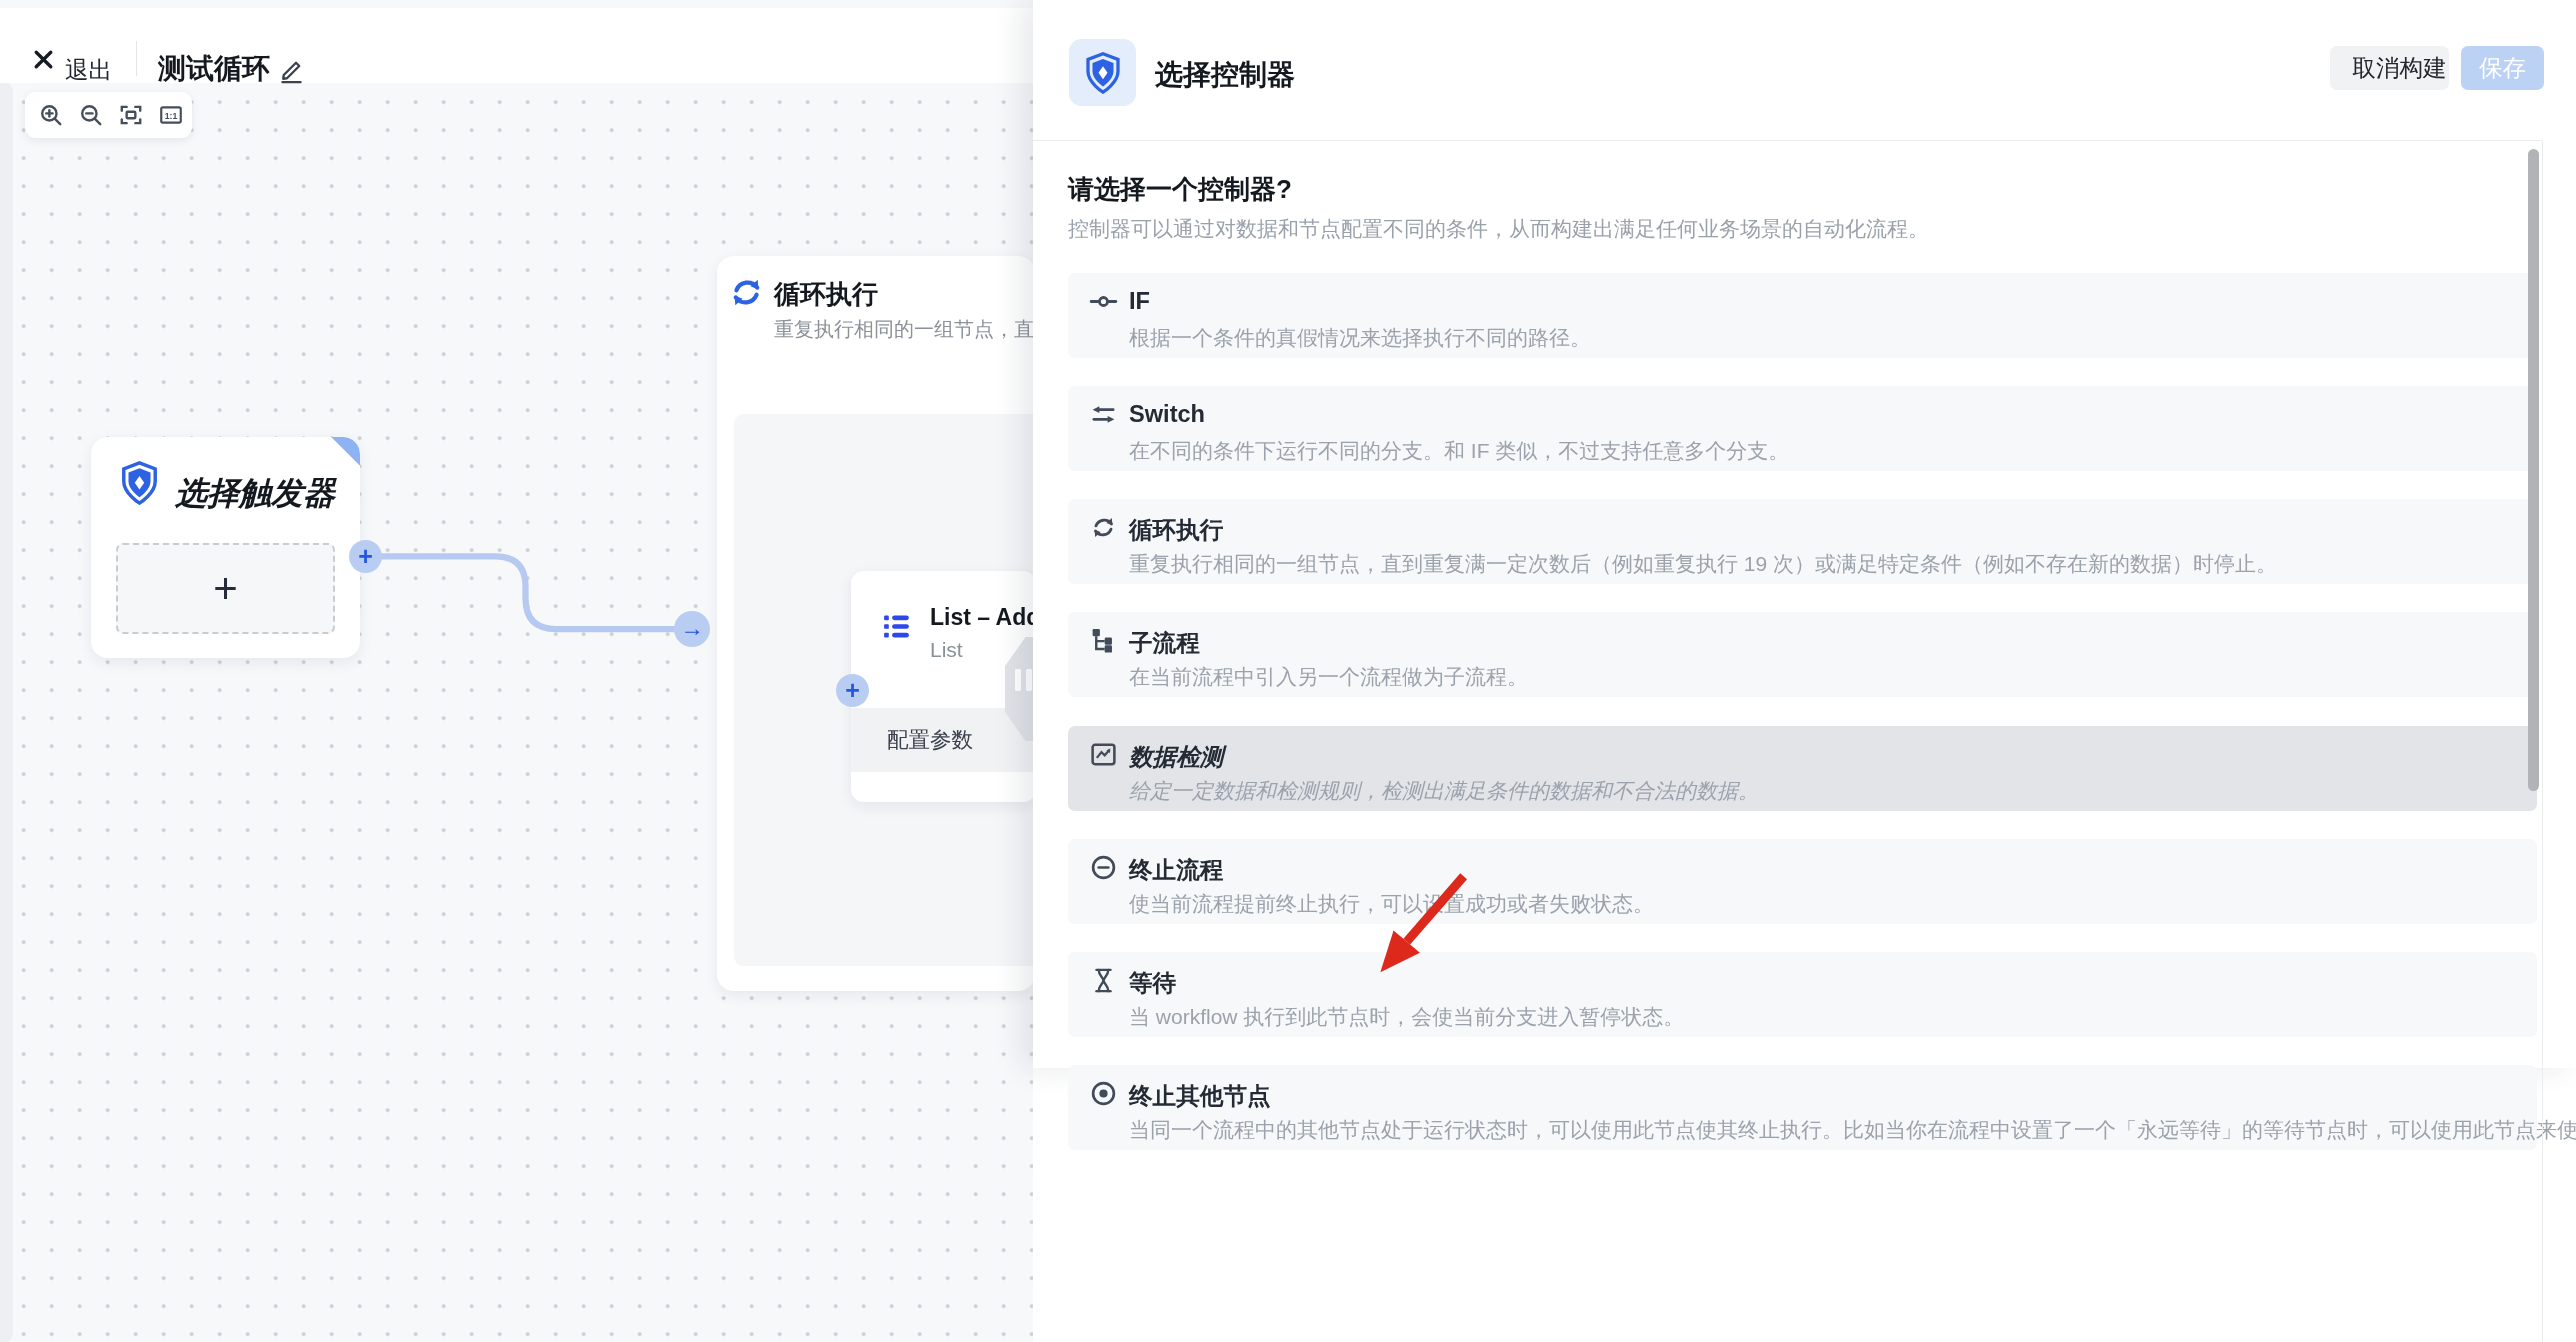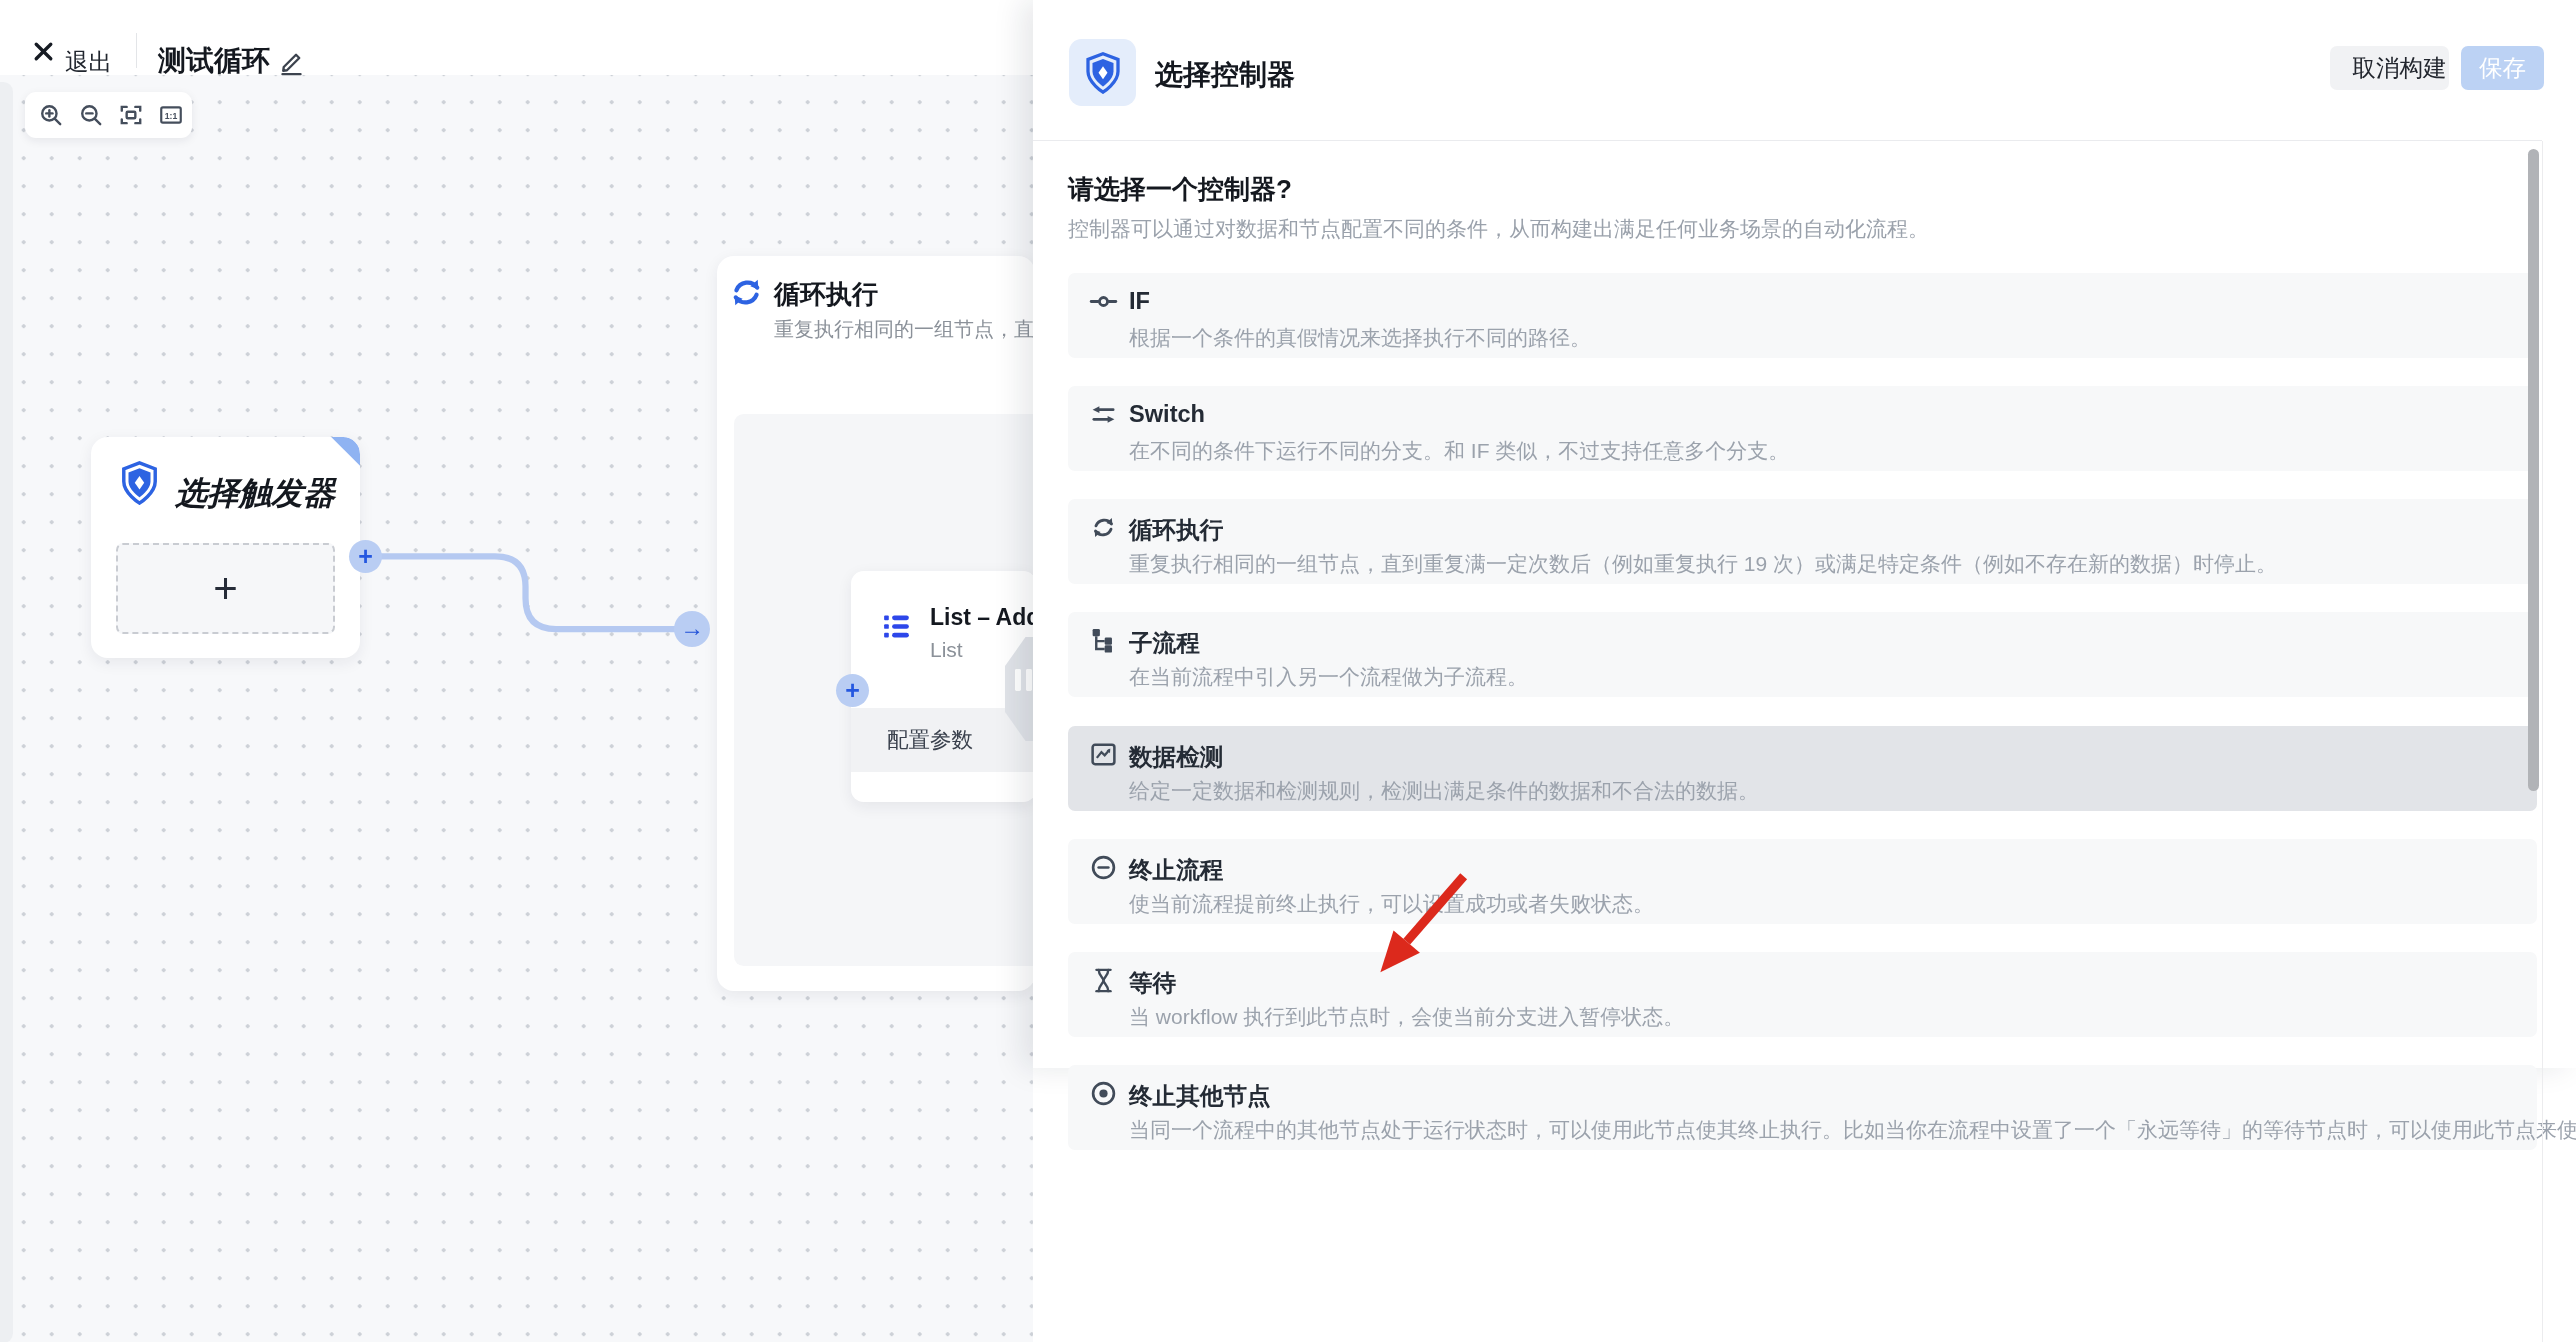--- a/index.html
+++ b/index.html
@@ -3,21 +3,21 @@
 <meta charset="utf-8">
 <style>
   html,body{margin:0;padding:0;overflow:hidden;background:#fff;}
   #app{position:relative;width:2576px;height:1343px;font-family:"Liberation Sans","DejaVu Sans",sans-serif;color:#14181f;overflow:hidden;}
   .abs{position:absolute;}
 
   
   .canvas{left:0;top:0;width:1033px;height:1343px;background:#f7f8fa;
     background-image:radial-gradient(circle,#cdd1d7 1.7px,transparent 2.1px);
     background-size:28px 28px;background-position:9.7px 4.2px;overflow:hidden;}
-  .canvas-header{left:0;top:0;width:1033px;height:75px;background:#fff;text-align:center;}
+  .canvas-header{left:0;top:8px;width:1033px;height:75px;background:#fff;text-align:center;}
   .hdr-x{left:31px;top:39px;width:25px;height:25px;cursor:pointer;}
   .hdr-exit{left:65px;top:46px;font-size:23.6px;color:#21262e;cursor:pointer;}
   .hdr-div{left:136px;top:33px;width:1.4px;height:35px;background:#e3e5e8;}
   .hdr-title{left:158px;top:42px;font-size:28px;font-weight:700;color:#14181f;}
   .hdr-pencil{left:276px;top:47px;width:31px;height:31px;cursor:pointer;}
 
   .left-strip{left:-18px;top:82px;width:31px;height:1261px;background:#edeff2;border-radius:9.7px;}
 
   .toolbar{left:25px;top:92px;width:167px;height:46px;background:#fff;border-radius:11px;
     box-shadow:0 2.8px 9.7px rgba(20,30,50,.08);display:flex;align-items:center;padding:0 13px;gap:14px;box-sizing:border-box;}
@@ -59,21 +59,21 @@
   .panel-title{position:absolute;left:122px;top:56px;font-size:28px;font-weight:700;color:#14181f;}
   .btn{position:absolute;display:flex;align-items:center;justify-content:center;border-radius:7px;
     font-size:23.6px;cursor:pointer;box-sizing:border-box;}
   .btn-cancel{left:1297px;top:46px;width:119px;height:44px;background:#f1f2f4;color:#22262e;padding-left:20px;}
   .btn-save{left:1428px;top:46px;width:83px;height:44px;background:#bcd2f4;color:#fff;}
   .panel-hline{position:absolute;left:0;top:140px;width:1509px;height:0.7px;background:#eaebee;}
   .panel-heading{position:absolute;left:35px;top:172px;font-size:26px;font-weight:700;color:#14181f;}
   .panel-subheading{position:absolute;left:35px;top:215px;font-size:21px;color:#9aa1ab;}
 
   .row{position:absolute;left:35px;width:1469px;height:85px;background:#f7f8f9;border-radius:7px;cursor:pointer;}
-  .row.hl{background:#e2e4e8;}
+  .row.hl{background:#e2e4e8;font-style:italic;}
   .row-icon{position:absolute;left:21px;top:14px;width:29px;height:29px;}
   .row-title{position:absolute;left:61px;top:14.6px;font-size:23.6px;font-weight:600;color:#242b35;}
   .row-desc{position:absolute;left:61px;top:51px;font-size:21px;color:#9ba2ac;white-space:nowrap;}
 
   .scroll-thumb{position:absolute;left:1495px;top:149px;width:11px;height:642px;background:#b1b3b7;border-radius:5.6px;cursor:grab;}
   .gutter-line{position:absolute;left:1509px;top:141px;width:0.7px;height:1202px;background:#ececee;}
 
   svg{display:block;}
   .overlay{pointer-events:none;}
 </style>

